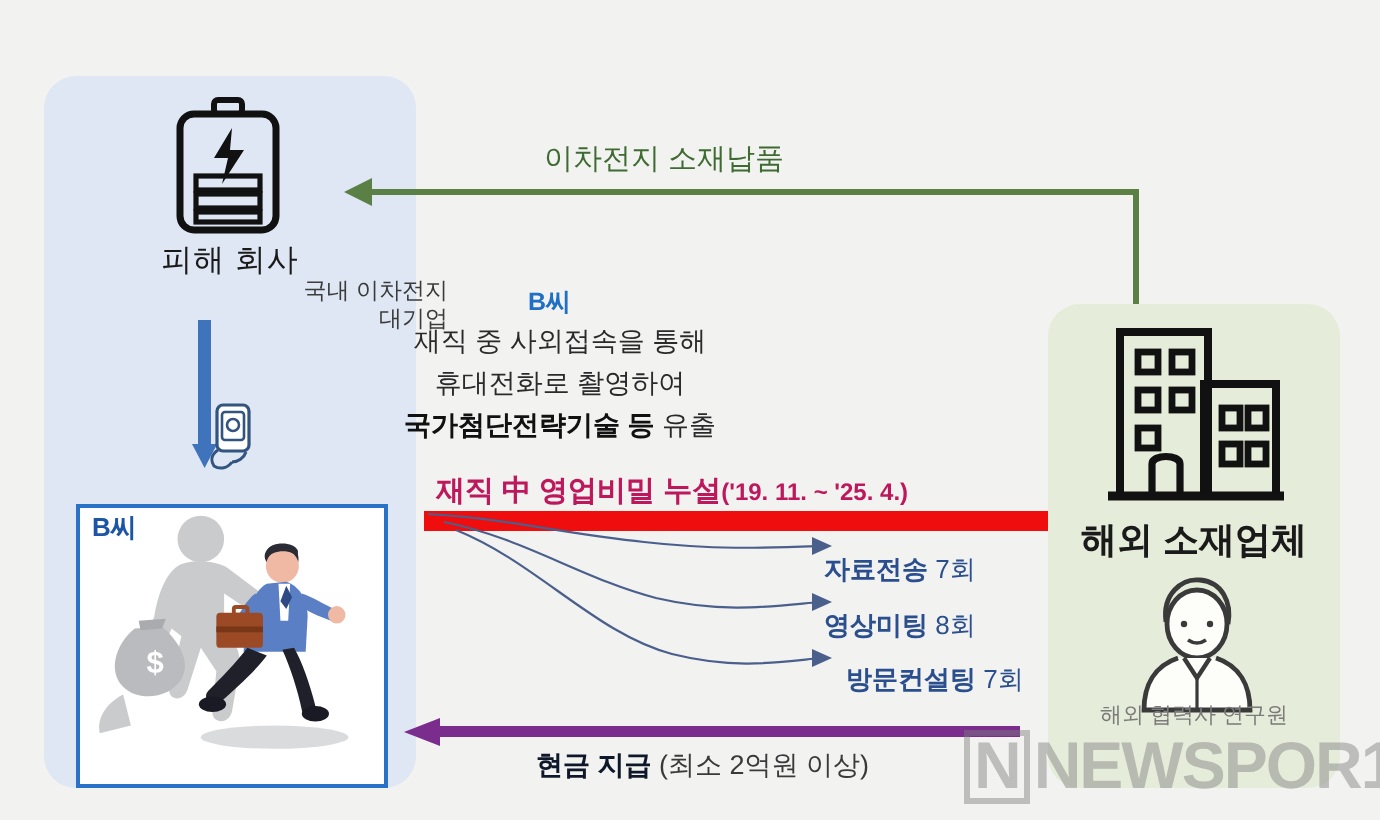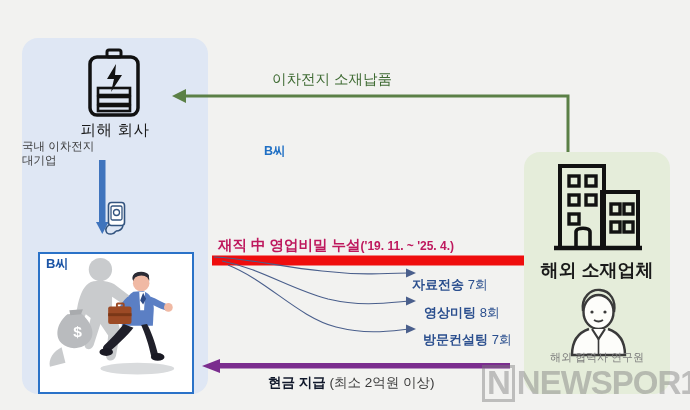--- a/index.html
+++ b/index.html
@@ -41,21 +41,21 @@
   
   .lbl { position: absolute; white-space: nowrap; }
   #victim-title {
     left: 22px; top: 120px; width: 186px;
     text-align: center;
     font-size: 15.5px; font-weight: normal; color: #1a1a1a;
     letter-spacing: .5px;
   }
   #victim-sub {
     left: 22px; top: 139px; width: 202px;
-    text-align: left;
+    text-align: right;
     font-size: 11.5px; color: #3b3b3b; line-height: 14px;
   }
   #victim-sub span { display: block; }
 
   
   #blue-down-arrow { left: 92px; top: 160px; width: 22px; height: 76px; }
 
   
   #phone-icon { left: 103px; top: 201px; width: 30px; height: 34px; }
 
@@ -94,21 +94,21 @@
   #red-arrow { left: 212px; top: 251px; width: 348px; height: 20px; }
 
   
   #branch-svg { left: 212px; top: 255px; width: 330px; height: 110px; }
   .branch-lbl {
     position: absolute; right: auto;
     font-size: 13px; font-weight: bold; color: #2b4f8e;
     white-space: nowrap;
   }
   #branch-lbl-1 { left: 412px; top: 276px; }
-  #branch-lbl-2 { left: 412px; top: 304px; margin-left: 12px; }
+  #branch-lbl-2 { left: 412px; top: 304px; }
   #branch-lbl-3 { left: 395px; top: 331px; margin-left: 28px; }
   .branch-lbl .cnt { font-weight: normal; }
 
   
   #green-svg { left: 170px; top: 84px; width: 420px; height: 80px; }
   #green-label {
     left: 272px; top: 70px;
     font-size: 14.5px; font-weight: normal; color: #3f6b33;
     white-space: nowrap;
   }
@@ -237,20 +237,28 @@
         <path d="M104 73 C108 82 112 94 114 104 C115 110 123 108 121 102 C118 90 114 79 110 72 Z" fill="#20202a"></path>
         <ellipse cx="68" cy="101" rx="7" ry="4" fill="#1a1a24"></ellipse>
         <ellipse cx="121" cy="106" rx="7" ry="4" fill="#1a1a24"></ellipse>
       </g>
       <ellipse cx="100" cy="118" rx="38" ry="6" fill="#d9dbdd"></ellipse>
     </svg>
   </div>
   <div class="lbl" id="photo-person-label">B씨</div>
 
   <div class="lbl" id="center-b-label">B씨</div>
+  <div class="abs" id="center-lines">
+    <div>재직 중 사외접속을 통해</div>
+    <div>휴대전화로 촬영하여</div>
+    <div>
+      <span class="strong">국가첨단전략기술 등</span>
+      <span>유출</span>
+    </div>
+  </div>
 
   <div class="lbl" id="red-label">
     <span>재직 中 영업비밀 누설</span><span class="period">('19. 11. ~ '25. 4.)</span>
   </div>
   <div class="abs" id="red-arrow">
     <svg viewBox="0 0 348 20" width="348" height="20">
       <rect x="0" y="4.5" width="322" height="10" fill="#ef0d0d"></rect>
       <path d="M318 0 L348 10 L318 20 Z" fill="#ef0d0d"></path>
     </svg>
   </div>

